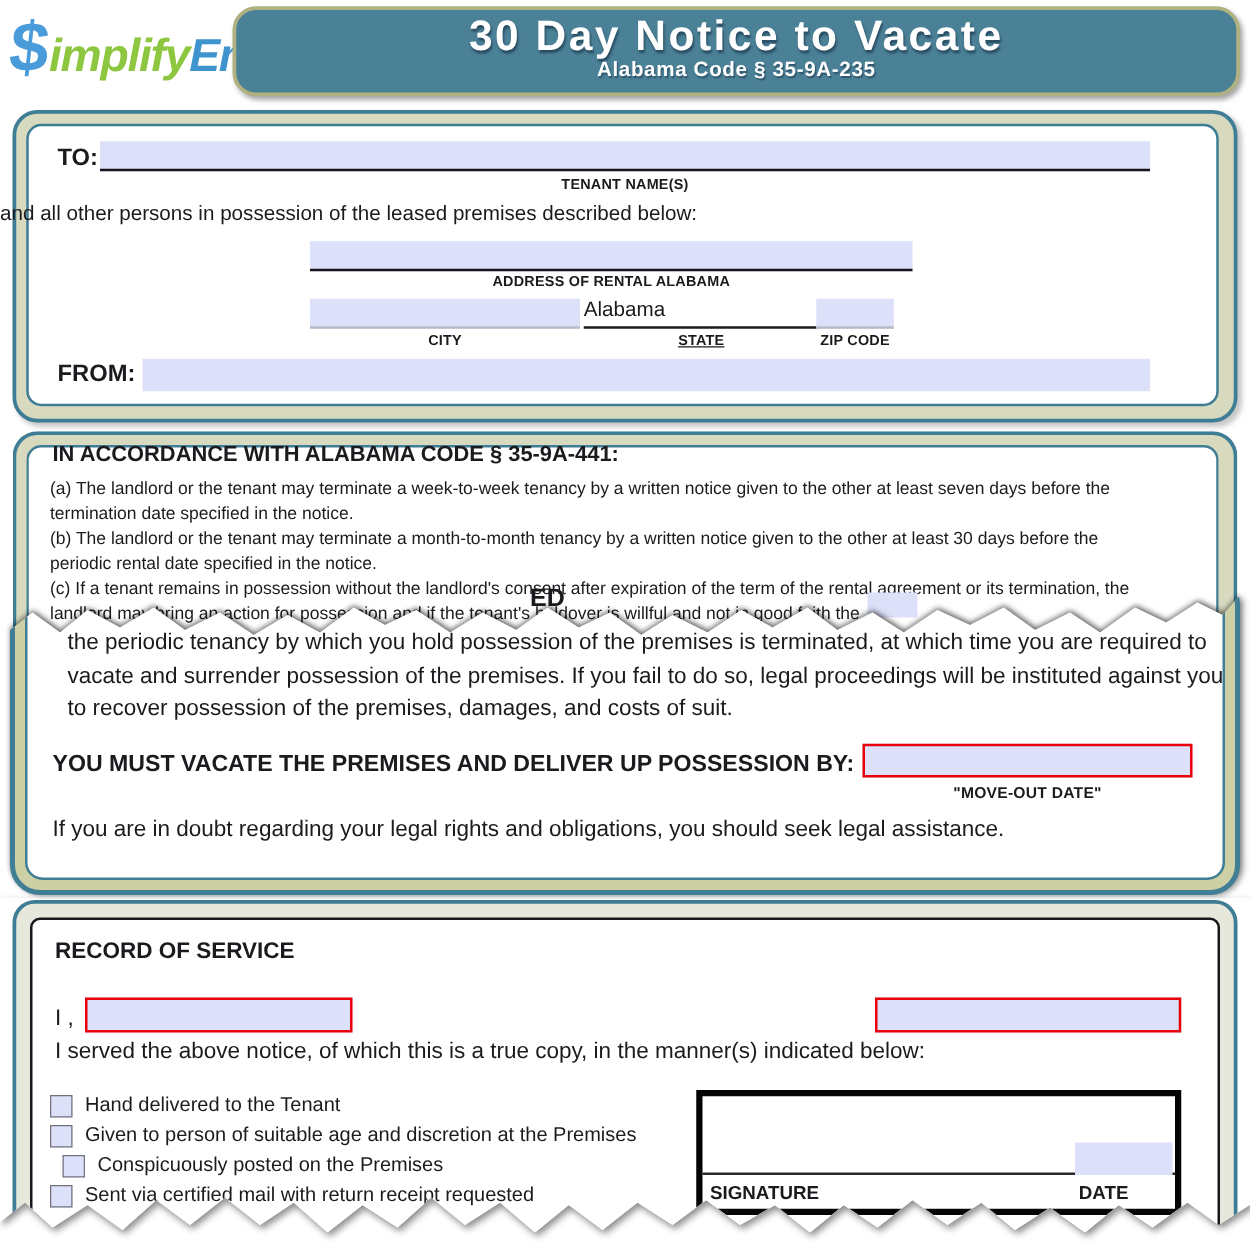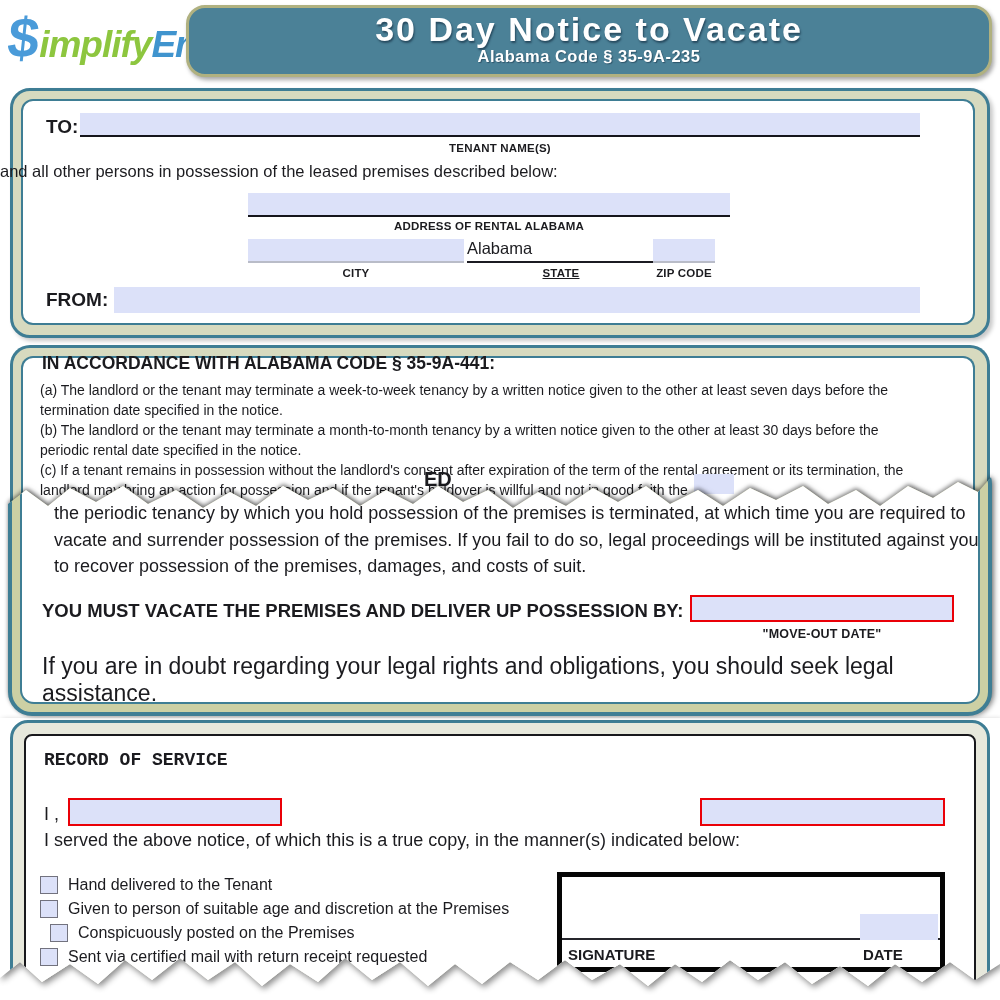--- a/index.html
+++ b/index.html
@@ -72,37 +72,37 @@
              378px 30px,405px 44px,430px 26px,455px 42px,480px 30px,505px 48px,530px 32px,558px 46px,
              585px 28px,610px 42px,638px 26px,662px 44px,690px 30px,715px 46px,742px 28px,768px 40px,
              795px 26px,820px 44px,848px 30px,872px 46px,900px 26px,925px 38px,950px 22px,970px 32px,
              984px 16px,984px 256px,0px 256px); }
   .page2-in { position:absolute; left:8px; top:8px; right:8px; bottom:8px; background:#fff;
               border:2px solid #3f7e94; border-radius:14px; }
   .notice-body { left:30px; top:36px; width:930px; font-size:18px; line-height:26.5px;margin-left:12px; }
   .vacate-line { left:30px; top:136px; font-size:18.5px; font-weight:700; }
   .moveout-field { left:678px; top:131px; width:264px; height:27px; border:2.5px solid #ea0008; }
   .moveout-cap { left:678px; top:163px; width:264px; text-align:center; font-size:12.5px; font-weight:700; }
-  .assistance { left:30px; top:189px; font-size:23px; }
+  .assistance { left:30px; top:189px; font-size:18px; }
 
   
   .tear-bottom { left:0; top:718px; width:1000px; height:282px; z-index:9;
                  filter:drop-shadow(2px 3px 3px rgba(0,0,0,.45)); }
   .page3 { position:relative; width:100%; height:100%; background:#fff;
            clip-path:polygon(0px 0px,1000px 0px,1000px 246px,975px 262px,950px 244px,922px 264px,
              895px 246px,868px 268px,840px 248px,812px 266px,785px 244px,758px 262px,730px 242px,
              702px 264px,675px 246px,648px 268px,620px 246px,592px 262px,565px 242px,538px 262px,
              510px 244px,482px 266px,455px 246px,428px 268px,400px 244px,372px 262px,345px 240px,
              318px 264px,290px 246px,262px 268px,235px 244px,208px 262px,180px 240px,152px 262px,
              125px 242px,98px 266px,70px 246px,42px 264px,20px 244px,0px 260px); }
   .boxr    { left:10px; top:2px; width:980px; height:290px; background:#e7e8dc;
              border:3px solid #3e7d94; border-radius:18px; }
   .boxr-in { left:24px; top:16px; width:952px; height:276px; background:#fff;
              border:2px solid #18181c; border-radius:8px; }
-  .record-h { left:44px; top:32px; font-size:18px; font-weight:700;font-family:Liberation Mono, monospace; }
+  .record-h { left:44px; top:32px; font-size:18px; font-weight:700; }
   .decl-prefix { left:44px; top:86px; font-size:18px; }
   .declarant-field { left:68px; top:80px; width:214px; height:28px; border:2.5px solid #ea0008; }
   .decl-mid { left:290px; top:86px; font-size:18px; }
   .served-field { left:700px; top:80px; width:245px; height:28px; border:2.5px solid #ea0008; }
   .decl-line2 { left:44px; top:112px; font-size:18px; }
   .chk { width:18px; height:18px; background:#dce1f9; border:1.5px solid #72727e; left:40px; }
   .chk-lbl { left:68px; font-size:16px; }
   .r1 { top:158px; } .r2 { top:182px; } .r3 { top:206px;margin-left:10px; } .r4 { top:230px; }
   .sigbox { left:557px; top:154px; width:388px; height:100px; border:5px solid #050505; background:#fff; }
   .sig-underline { left:562px; top:200px; width:378px; height:22px; border-bottom:2px solid #26262c; }

